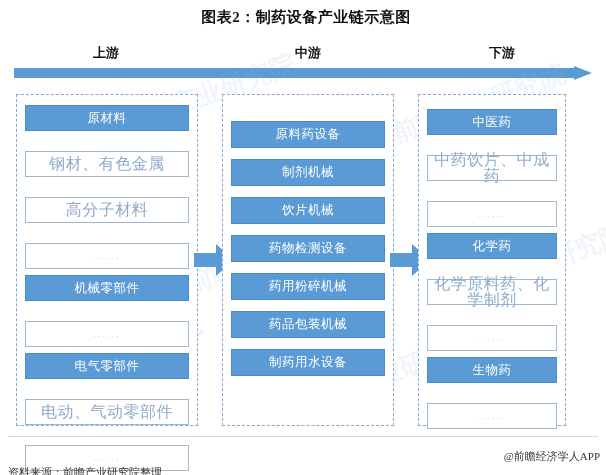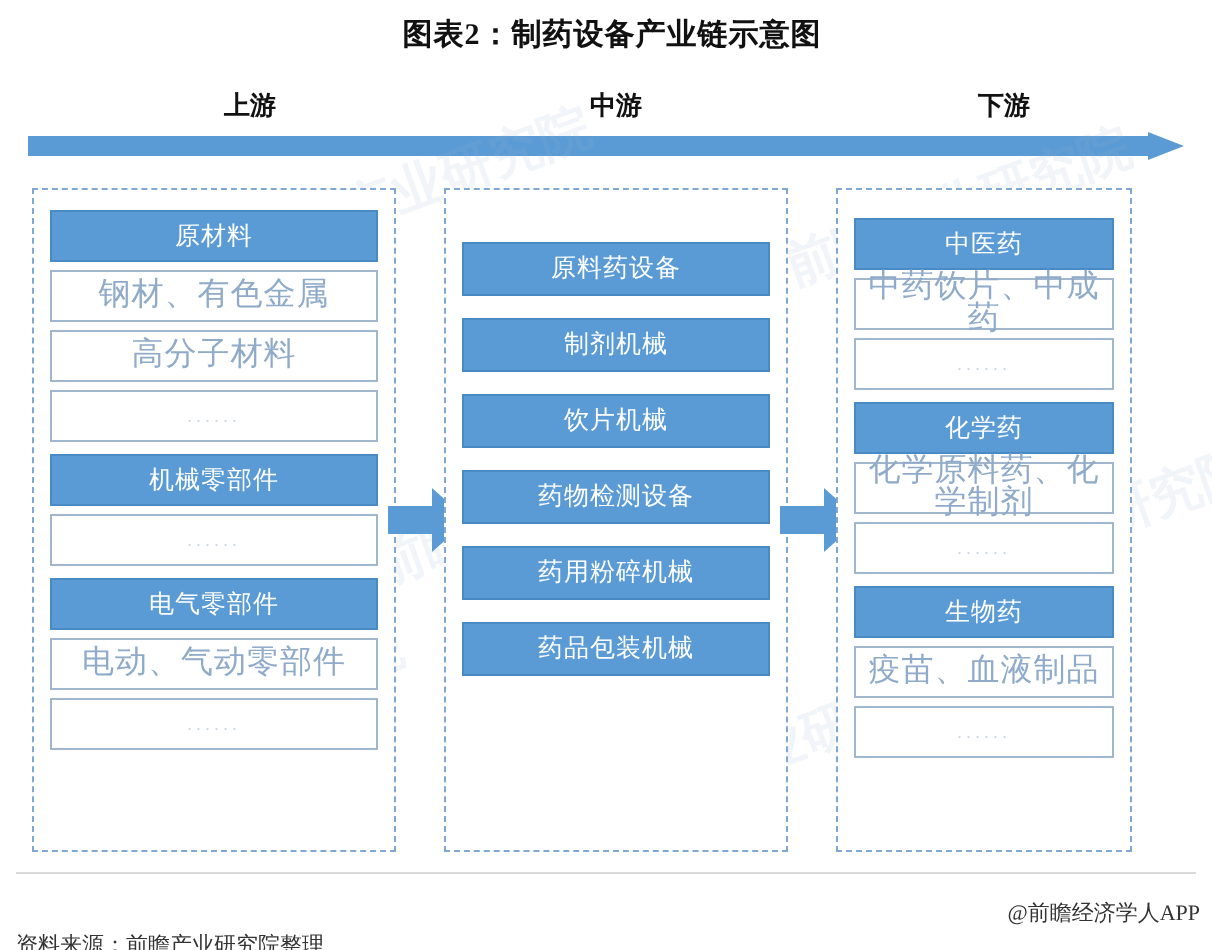--- a/index.html
+++ b/index.html
@@ -34,21 +34,21 @@
   .stage-label {
     position: absolute;
     top: 44px;
     font-size: 13px;
     font-weight: bold;
     color: #111111;
     font-family: "Liberation Serif", "DejaVu Serif", serif;
     text-align: center;
     white-space: nowrap;
   }
-  .stage-up    { left: 75px;  width: 100px; }
+  .stage-up    { left: 56px;  width: 100px; }
   .stage-mid   { left: 258px; width: 100px; }
   .stage-down  { left: 452px; width: 100px; }
 
   
   .flow-arrow {
     position: absolute;
     top: 66px;
     left: 14px;
     width: 578px;
     height: 14px;
@@ -101,21 +101,21 @@
     color: #8fabc9;
   }
   .box-ellipsis {
     color: #c6d4e4;
     letter-spacing: 2px;
     font-size: 9px;
   }
 
   
   .grp { margin-bottom: 6px; }
-  .grp .box { margin-bottom: 4px; }
+  .grp .box { margin-bottom: 20px; }
   .grp .box:last-child { margin-bottom: 0; }
 
   .col-upstream .box   { height: 26px; }
   .col-midstream .box  { height: 27px; margin-bottom: 11px; }
   .col-midstream .box:last-child { margin-bottom: 0; }
   .col-downstream .box { height: 26px; }
 
   .col-midstream .col-inner { top: 26px; }
   .col-downstream .col-inner { top: 14px; }
   .col-upstream .col-inner { top: 10px; }
@@ -226,20 +226,21 @@
 </div>
 
 <div class="column col-midstream">
   <div class="col-inner">
     <div class="box box-head">原料药设备</div>
     <div class="box box-head">制剂机械</div>
     <div class="box box-head">饮片机械</div>
     <div class="box box-head">药物检测设备</div>
     <div class="box box-head">药用粉碎机械</div>
     <div class="box box-head">药品包装机械</div>
+    <div class="box box-head">制药用水设备</div>
   </div>
 </div>
 
 <div class="conn-arrow conn-right">
   <svg width="40" height="34" viewBox="0 0 40 34">
     <polygon points="0,10 22,10 22,1 40,17 22,33 22,24 0,24" fill="#5B9BD5"></polygon>
   </svg>
 </div>
 
 <div class="column col-downstream">
@@ -249,21 +250,20 @@
       <div class="box box-item">中药饮片、中成药</div>
       <div class="box box-item box-ellipsis">......</div>
     </div>
     <div class="grp">
       <div class="box box-head">化学药</div>
       <div class="box box-item">化学原料药、化学制剂</div>
       <div class="box box-item box-ellipsis">......</div>
     </div>
     <div class="grp">
       <div class="box box-head">生物药</div>
-      <div class="box box-item">疫苗、血液制品</div>
       <div class="box box-item box-ellipsis">......</div>
     </div>
   </div>
 </div>
 
 <div class="footer-divider"></div>
 <div class="source-note">资料来源：前瞻产业研究院整理</div>
 <div class="brand-note">@前瞻经济学人APP</div>
 
 </body></html>

